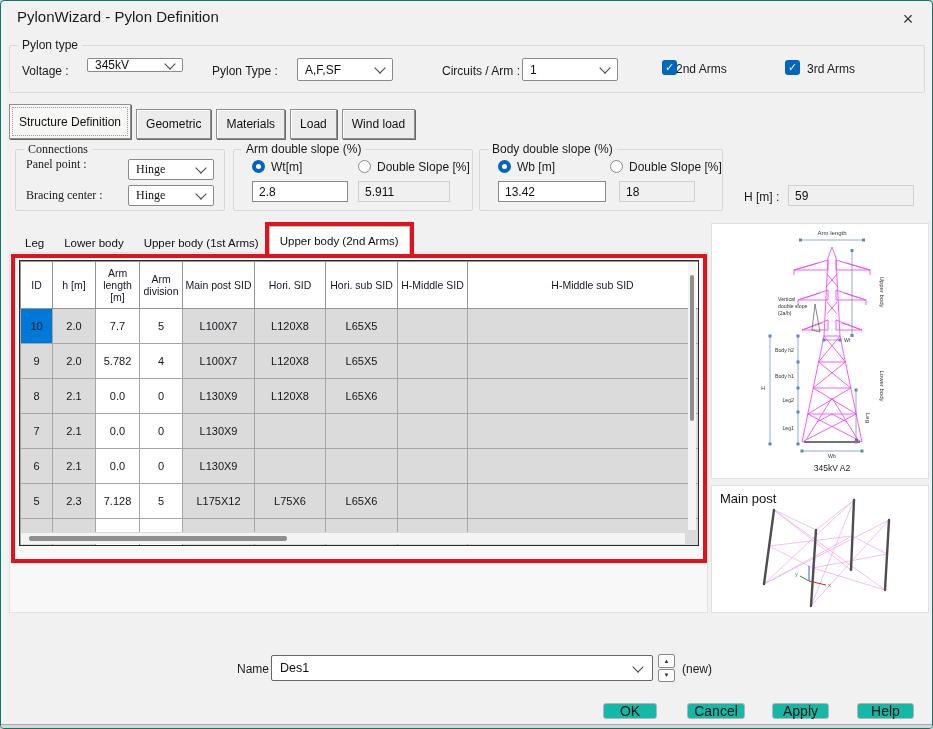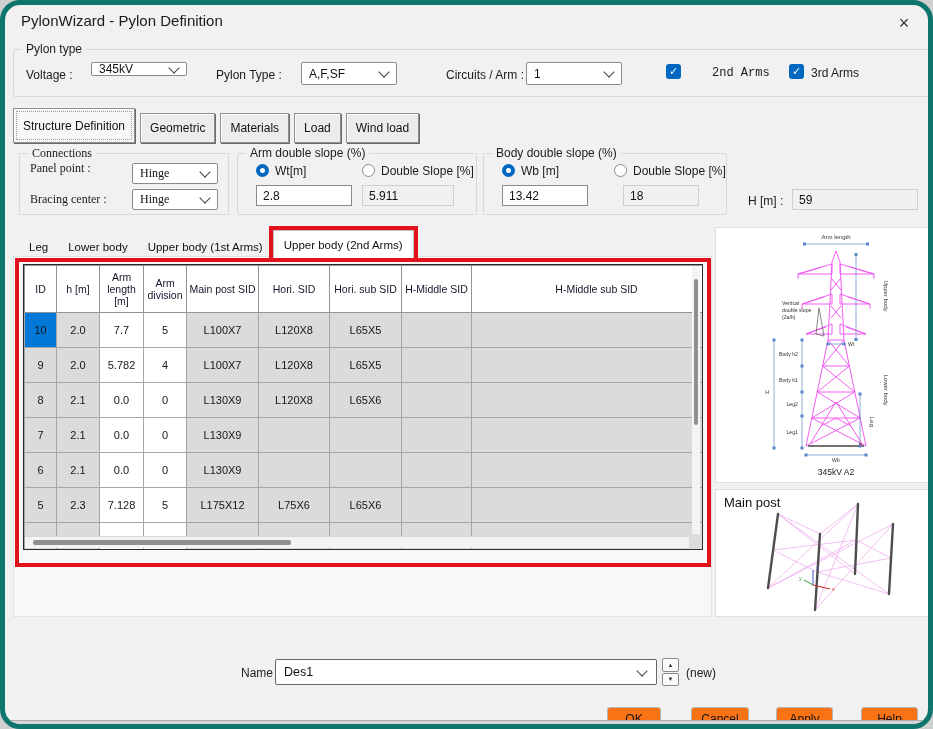--- a/index.html
+++ b/index.html
@@ -1,17 +1,17 @@
 <!DOCTYPE html>
 <html style="--accent: #0067c0; --selection: #0078d7; --annotation: #e1121c; --magenta: #f24df2; --dimblue: #5b86c9;"><head>
 <meta charset="utf-8">
 <style>
   html,body{margin:0;padding:0;background:#cfcfcf;font-family:"Liberation Sans","DejaVu Sans",sans-serif;}
-  .dialog{position:relative;width:933px;height:729px;background:#f1f1f1;border:5px solid #0f766e;
-          box-sizing:border-box;overflow:hidden;border-radius:20px;}
+  .dialog{position:relative;width:933px;height:729px;background:#f1f1f1;border:1px solid #0f766e;
+          box-sizing:border-box;overflow:hidden;border-radius:4px;}
   
   .titlebar{position:absolute;left:0;top:0;right:0;height:38px;}
   .title{position:absolute;left:16px;top:7px;font-size:15px;color:#1b1b1b;}
   .close-btn{position:absolute;right:8px;top:3px;width:32px;height:30px;display:flex;align-items:center;
              justify-content:center;font-size:18px;color:#333;cursor:default;}
   
   .groupbox{position:absolute;border:1px solid #d9d9d9;border-radius:2px;box-sizing:border-box;}
   .groupbox .legend{position:absolute;top:-8px;left:8px;padding:0 4px;background:#f1f1f1;font-size:12px;color:#1b1b1b;white-space:nowrap;}
   .lbl{position:absolute;font-size:12px;color:#1b1b1b;white-space:nowrap;}
   
@@ -68,22 +68,22 @@
   .dimtext{fill:#333;font-size:6px;}
   .smalltext{fill:#333;font-size:5.2px;}
   
   .combo{position:absolute;left:270px;top:654px;width:382px;height:26px;background:#fff;border:1px solid #666;
          border-radius:2px;display:flex;align-items:center;justify-content:space-between;padding:0 10px 0 8px;
          font-size:12.5px;color:#111;box-sizing:border-box;}
   .spinner{position:absolute;left:657px;top:653px;width:17px;height:28px;display:flex;flex-direction:column;gap:1px;}
   .spin-btn{flex:1;background:#fbfbfb;border:1px solid #8a8a8a;border-radius:2px;font-size:6px;color:#333;
             display:flex;align-items:center;justify-content:center;line-height:1;}
   
-  .btn{position:absolute;height:24px;background:#f97316;border:1px solid #b5b5b5;border-radius:3px;
-       font-size:12px;color:#111;display:flex;align-items:center;justify-content:center;box-sizing:border-box;}
+  .btn{position:absolute;height:16px;background:#14b8a6;border:1px solid #b5b5b5;border-radius:3px;
+       font-size:14px;color:#111;display:flex;align-items:center;justify-content:center;box-sizing:border-box;}
   .bottom-edge{position:absolute;left:0;right:0;bottom:0;height:3px;background:#d6d6d6;border-top:1px solid #ababab;}
 </style>
 </head>
 <body>
 
 <div class="dialog">
 
   <div class="titlebar">
     <div class="title">PylonWizard - Pylon Definition</div>
     <div class="close-btn">×</div>
@@ -102,21 +102,21 @@
       <span class="chev"></span>
     </div>
     <div class="lbl" style="left:432px;top:18px;">Circuits / Arm :</div>
     <div class="select" style="left:512px;top:12px;width:96px;height:23px;">
       <span>1</span>
       <span class="chev"></span>
     </div>
     <div class="checkbox" style="left:652px;top:14px;">
       <span>✓</span>
     </div>
-    <div class="lbl" style="left:698px;top:16px;font-family:Liberation Mono, monospace;">2nd Arms</div>
+    <div class="lbl" style="left:666px;top:16px;">2nd Arms</div>
     <div class="checkbox" style="left:775px;top:14px;">
       <span>✓</span>
     </div>
     <div class="lbl" style="left:797px;top:16px;">3rd Arms</div>
   </div>
 
   <div class="main-tabs" id="main-tabs">
       <div class="tb-btn active">Structure Definition</div>
       <div class="tb-btn">Geometric</div>
       <div class="tb-btn">Materials</div>
@@ -145,21 +145,21 @@
     <div class="field" style="left:18px;top:31px;width:96px;height:21px;">2.8</div>
     <div class="radio off" style="left:124px;top:10px;"></div>
     <div class="lbl" style="left:143px;top:10px;">Double Slope [%]</div>
     <div class="field disabled" style="left:124px;top:31px;width:92px;height:21px;">5.911</div>
   </div>
 
   <div class="groupbox" style="left:478px;top:148px;width:244px;height:62px;">
     <div class="legend">Body double slope (%)</div>
     <div class="radio on" style="left:18px;top:10px;"></div>
     <div class="lbl" style="left:37px;top:10px;">Wb [m]</div>
-    <div class="field" style="left:18px;top:31px;width:86px;height:21px;">13.42</div>
+    <div class="field" style="left:18px;top:31px;width:108px;height:21px;">13.42</div>
     <div class="radio off" style="left:130px;top:10px;"></div>
     <div class="lbl" style="left:149px;top:10px;">Double Slope [%]</div>
     <div class="field disabled" style="left:139px;top:31px;width:76px;height:21px;">18</div>
   </div>
 
   <div class="lbl" style="left:743px;top:189px;">H [m] :</div>
   <div class="field disabled" style="left:787px;top:184px;width:126px;height:21px;">59</div>
 
   <div class="tabpage"></div>
   <div class="subtabs" id="body-tabs">

